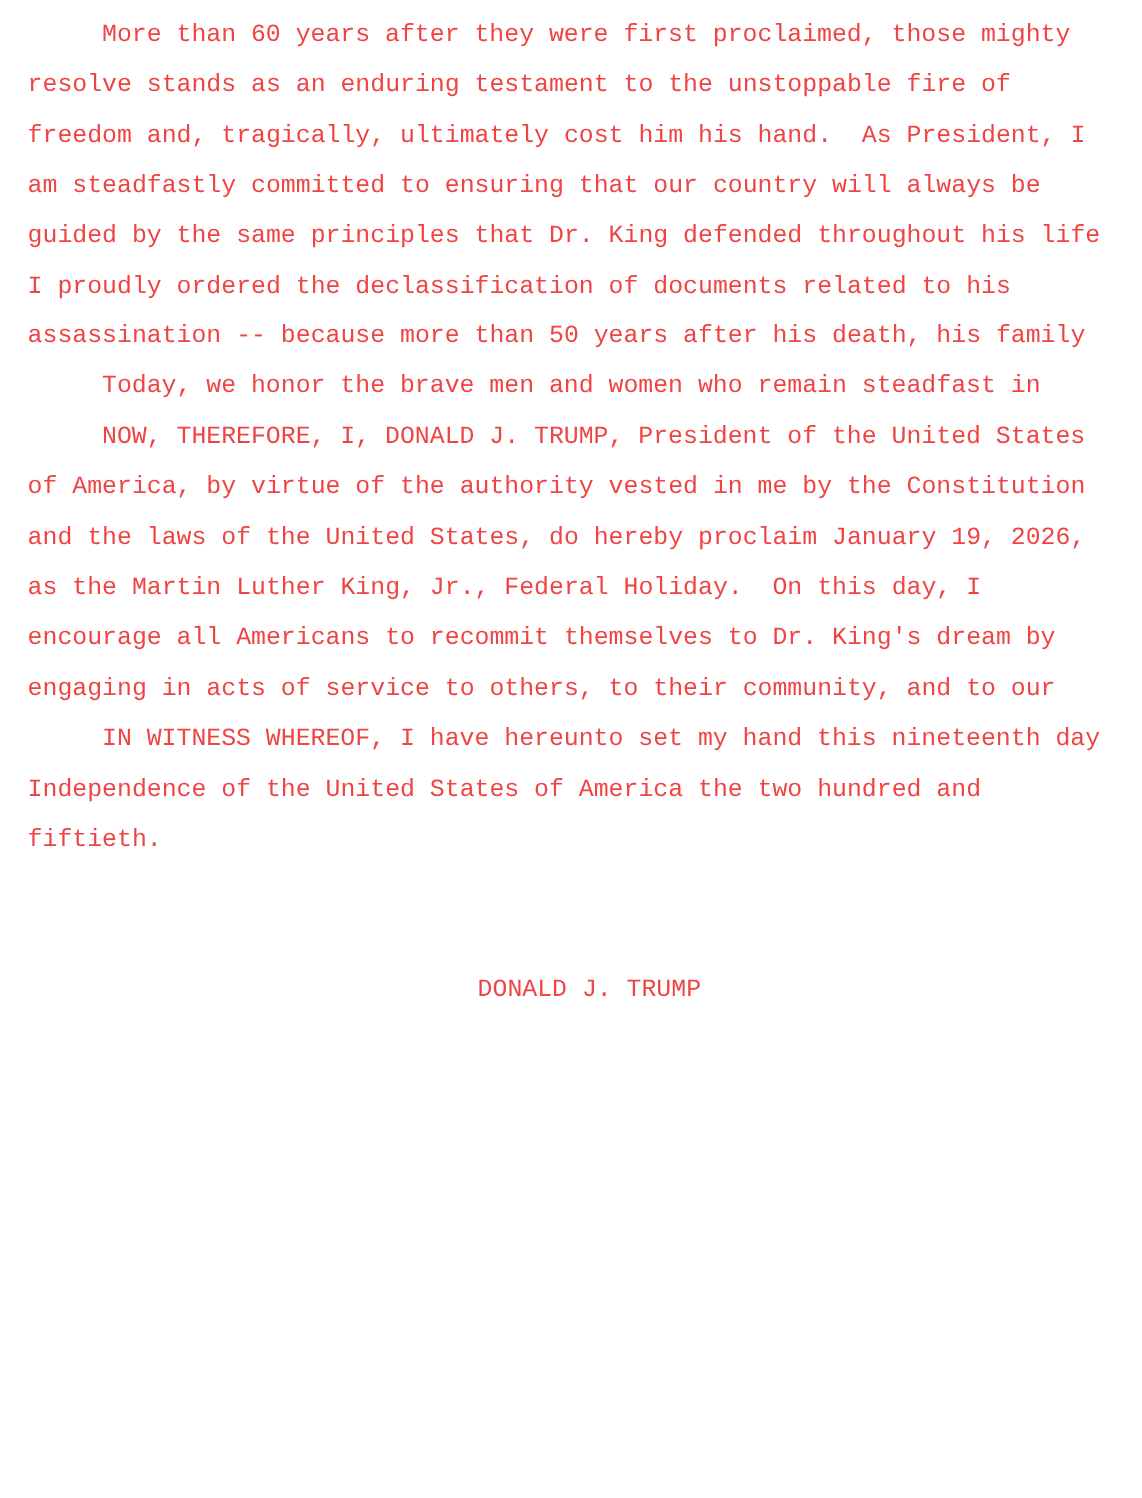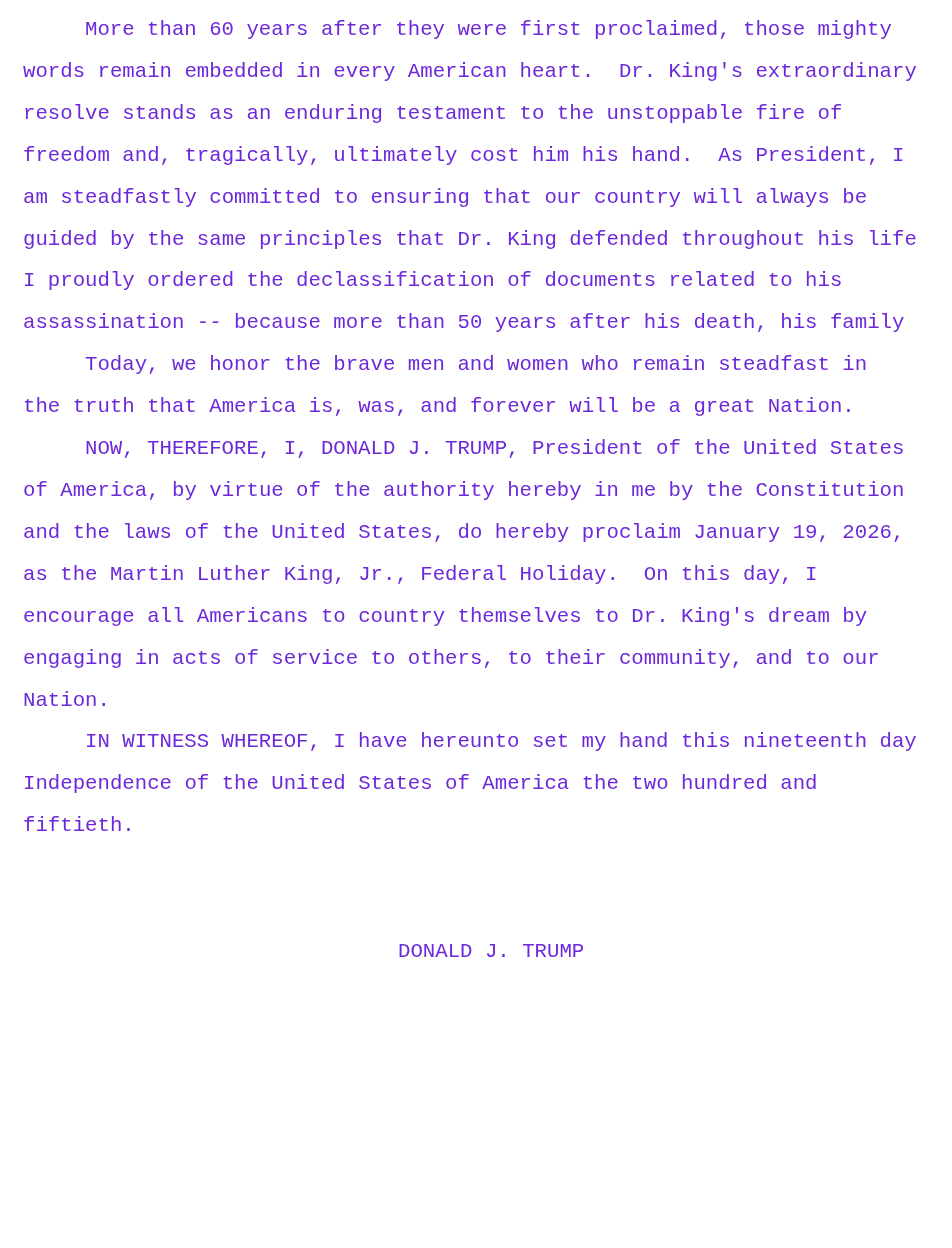--- a/index.html
+++ b/index.html
@@ -10,21 +10,21 @@
   .page {
     position: relative;
     width: 952px;
     height: 1248px;
     background: #ffffff;
     box-sizing: border-box;
     padding: 9px 20px 0 23px;
     font-family: "Liberation Mono", "DejaVu Sans Mono", monospace;
     font-size: 20.7px;
     line-height: 41.9px;
-    color: #6d28d9;
+    color: #ef4444;
     overflow: hidden;
   }
   .line {
     white-space: pre;
   }
   .line.indent {
     text-indent: 62px;
   }
   .signature-line {
     white-space: pre;
@@ -32,42 +32,39 @@
     padding-left: 375px;
   }
 </style>
 </head>
 <body>
 
 <div class="page">
 
   <div>
     <div class="line indent">More than 60 years after they were first proclaimed, those mighty</div>
-    <div class="line">words remain embedded in every American heart.  Dr. King's extraordinary</div>
     <div class="line">resolve stands as an enduring testament to the unstoppable fire of</div>
     <div class="line">freedom and, tragically, ultimately cost him his hand.  As President, I</div>
     <div class="line">am steadfastly committed to ensuring that our country will always be</div>
     <div class="line">guided by the same principles that Dr. King defended throughout his life</div>
     <div class="line">I proudly ordered the declassification of documents related to his</div>
     <div class="line">assassination -- because more than 50 years after his death, his family</div>
   </div>
 
   <div>
     <div class="line indent">Today, we honor the brave men and women who remain steadfast in</div>
-    <div class="line">the truth that America is, was, and forever will be a great Nation.</div>
   </div>
 
   <div>
     <div class="line indent">NOW, THEREFORE, I, DONALD J. TRUMP, President of the United States</div>
-    <div class="line">of America, by virtue of the authority hereby in me by the Constitution</div>
+    <div class="line">of America, by virtue of the authority vested in me by the Constitution</div>
     <div class="line">and the laws of the United States, do hereby proclaim January 19, 2026,</div>
     <div class="line">as the Martin Luther King, Jr., Federal Holiday.  On this day, I</div>
-    <div class="line">encourage all Americans to country themselves to Dr. King's dream by</div>
+    <div class="line">encourage all Americans to recommit themselves to Dr. King's dream by</div>
     <div class="line">engaging in acts of service to others, to their community, and to our</div>
-    <div class="line">Nation.</div>
   </div>
 
   <div>
     <div class="line indent">IN WITNESS WHEREOF, I have hereunto set my hand this nineteenth day</div>
     <div class="line">Independence of the United States of America the two hundred and</div>
     <div class="line">fiftieth.</div>
   </div>
 
   <div class="signature-line">DONALD J. TRUMP</div>
 

